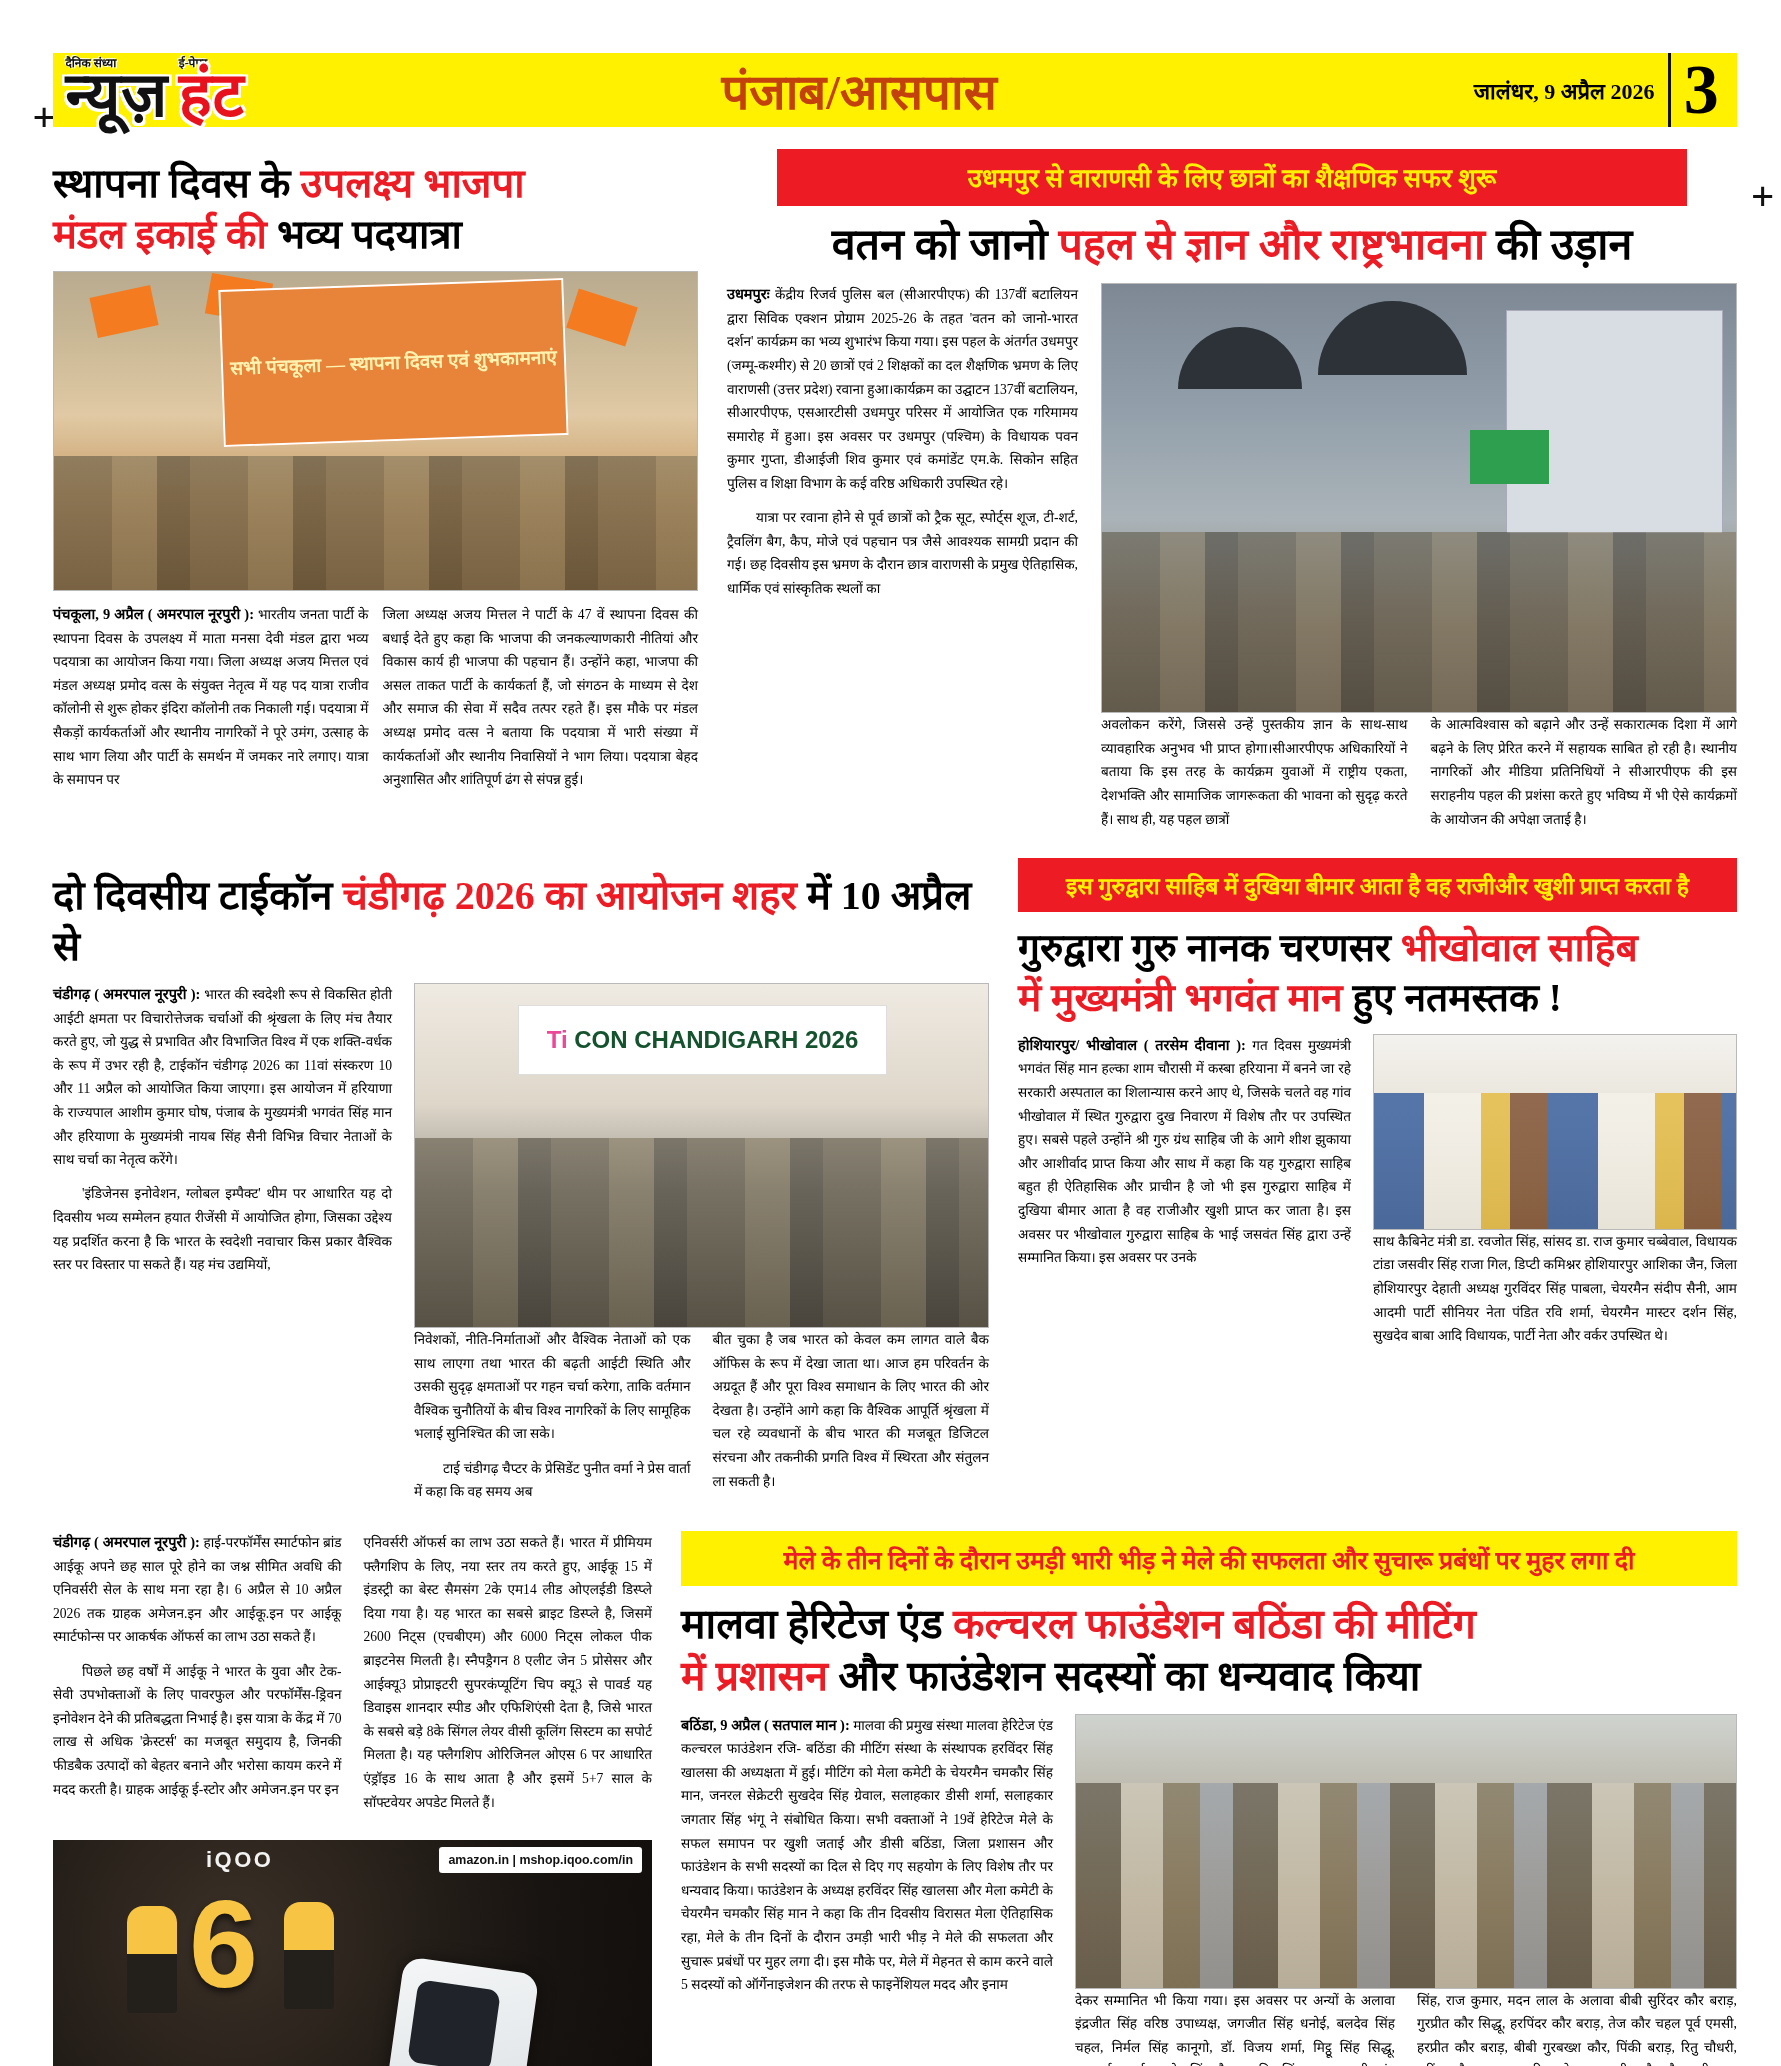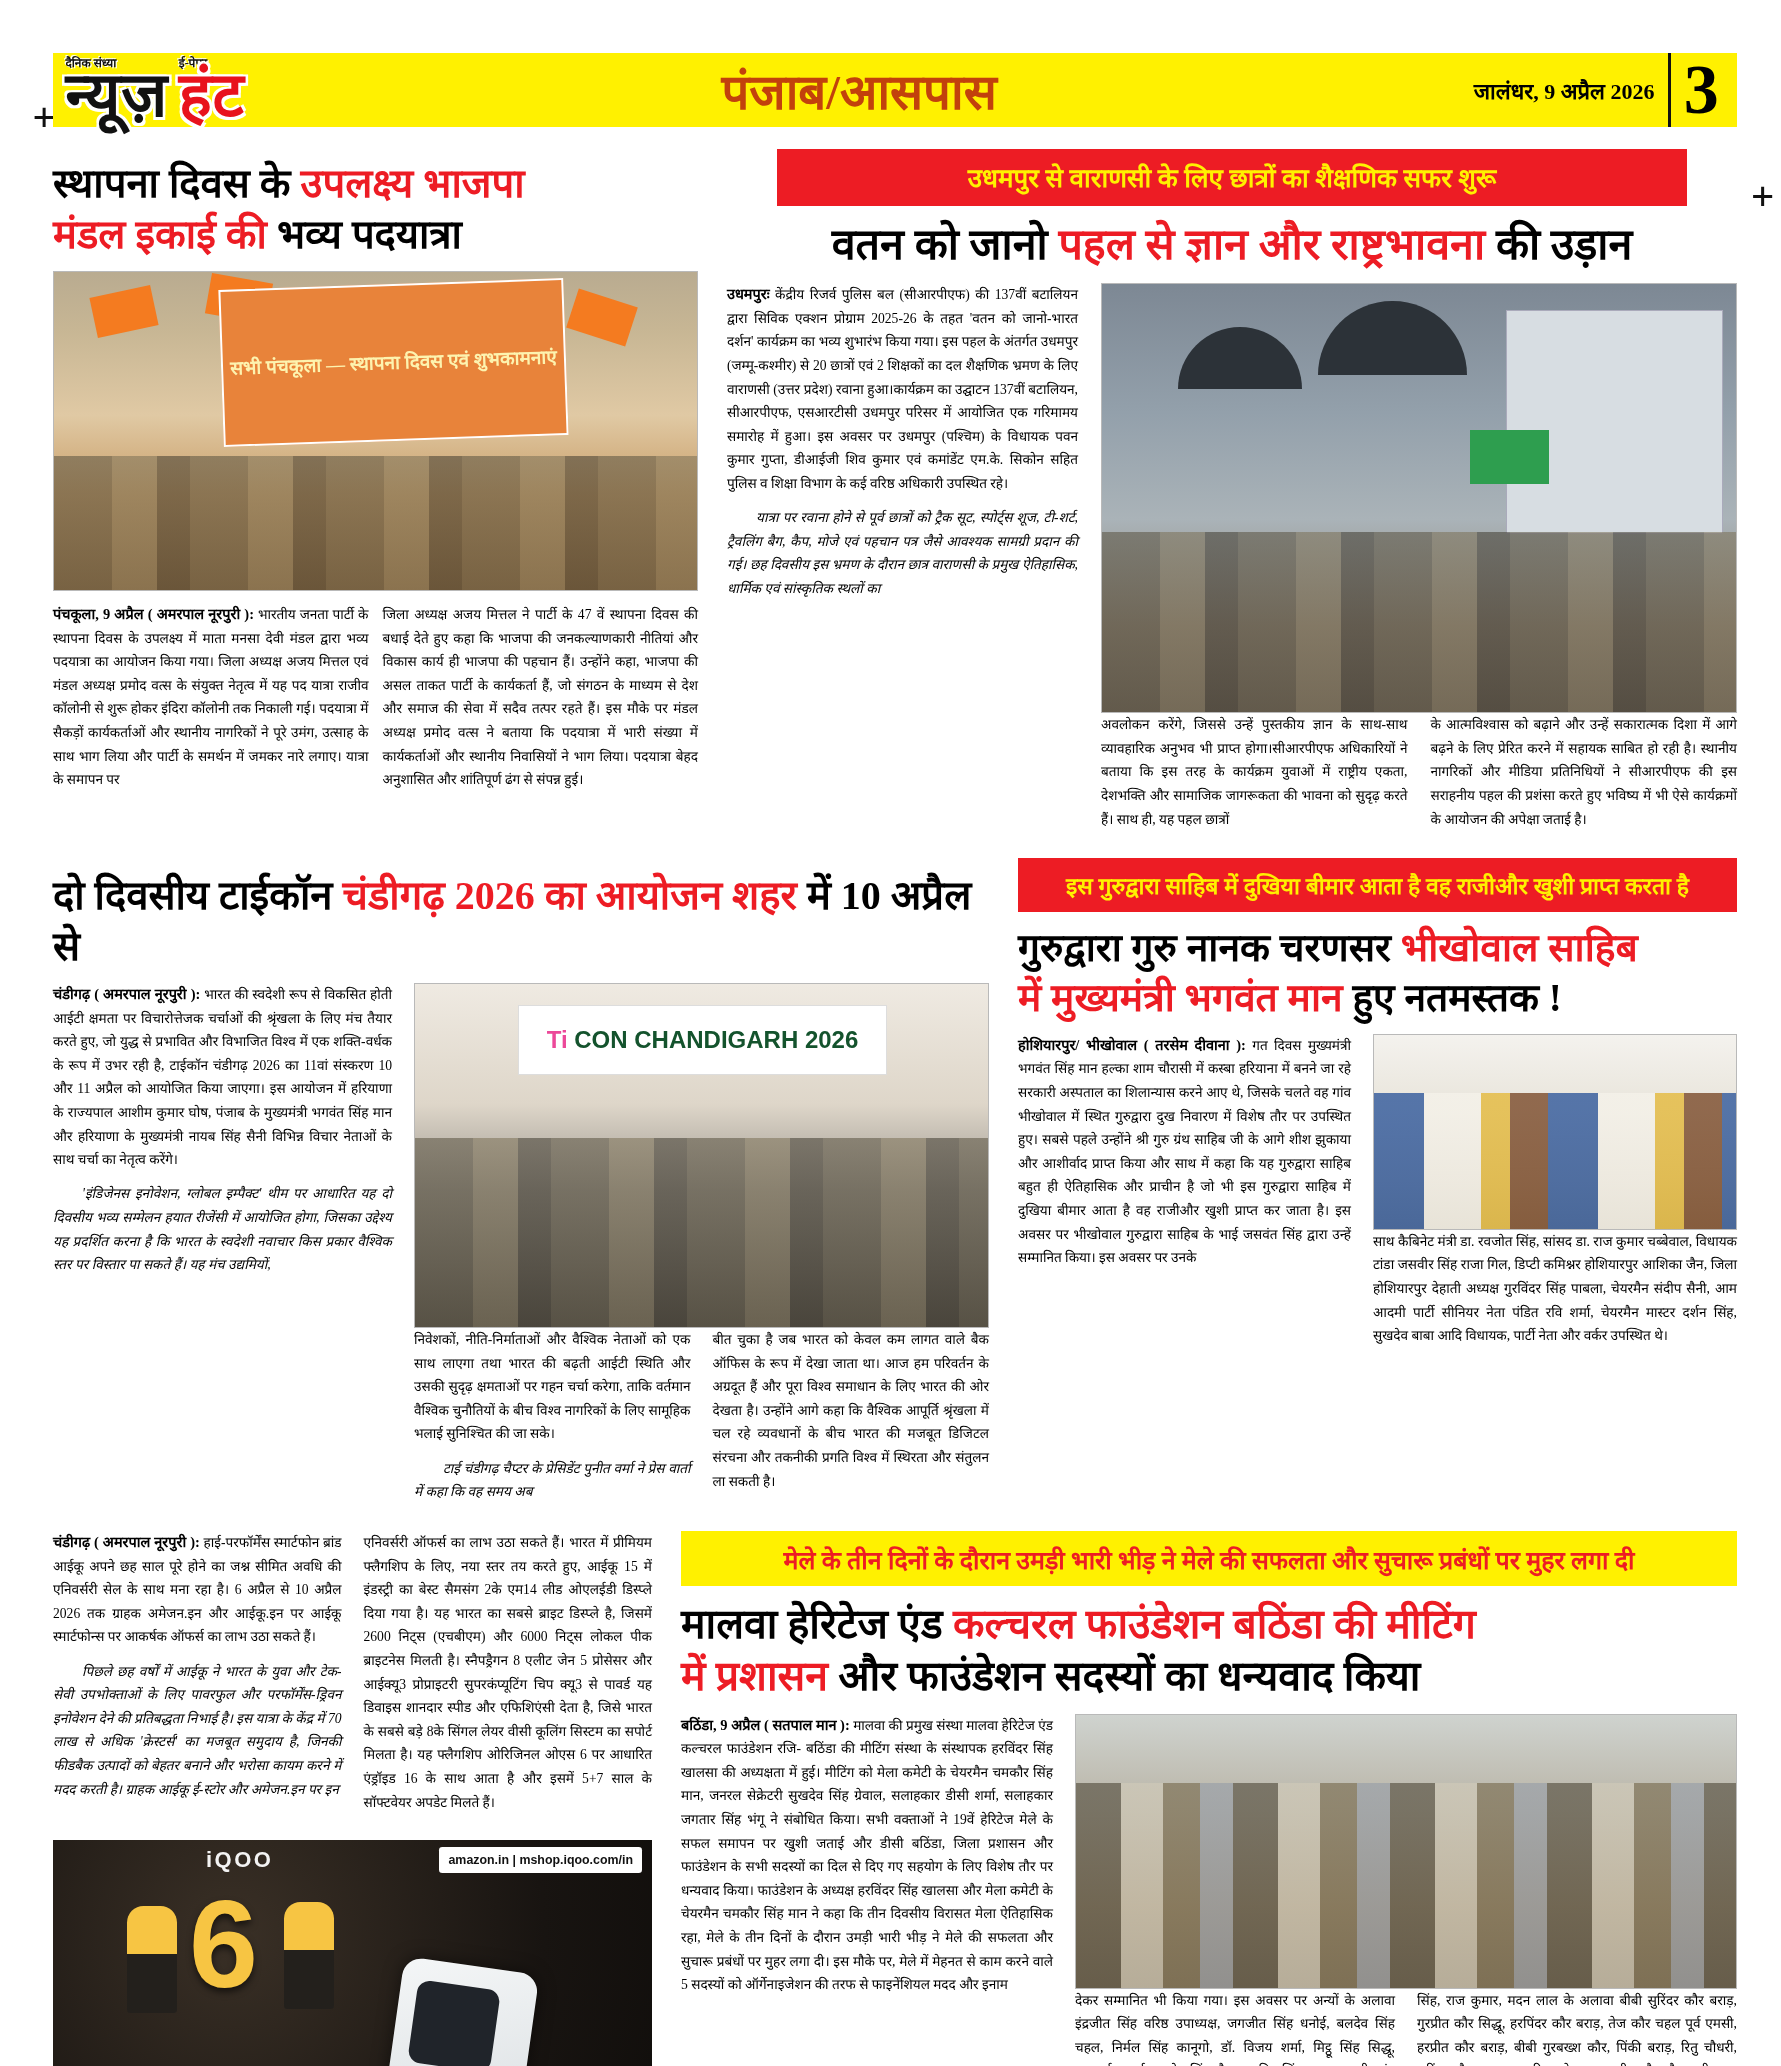--- a/index.html
+++ b/index.html
@@ -21,21 +21,21 @@
   
   .kicker-red{background:#ED1C24;color:#FFF100;font-weight:bold;font-size:26px;text-align:center;
         padding:10.7px 8.3px;}
   .kicker-yellow{background:#FFF100;color:#ED1C24;font-weight:bold;font-size:25px;text-align:center;
         padding:10.7px 8.3px;}
   .hl{font-weight:bold;line-height:1.28;margin:11.6px 0 10.7px 0;}
   .hl .r{color:#ED1C24;}
   .hl .k{color:#000;}
   .body-t{font-size:13.6px;line-height:23.6px;text-align:justify;margin:0 0 10.7px 0;}
   .body-t strong{font-size:14.5px;}
-  .indent{text-indent:29px;font-style:italic;}
+  .indent{text-indent:29px;}
   .photo{position:relative;overflow:hidden;border:0.8px solid #b9b9b9;}
   
   .row1{display:grid;grid-template-columns:645px 1fr;column-gap:29px;margin-top:19px;}
   .a-photo{height:318px;background:
       linear-gradient(180deg,#b9ab90 0%,#c7b694 18%,#e0c9a4 45%,#caa06a 70%,#9f7747 100%);}
   .a-body{display:grid;grid-template-columns:1fr 1fr;column-gap:14px;margin-top:12.4px;}
   .b-grid{display:grid;grid-template-columns:351px 1fr 1fr;column-gap:23px;grid-template-rows:auto auto;}
   .b-photo{grid-column:2/4;grid-row:1;height:428px;background:
       linear-gradient(180deg,#7d8894 0%,#93a0ab 30%,#aab3b8 55%,#8e8478 80%,#6f655b 100%);}
   .row2{display:grid;grid-template-columns:1fr 719px;column-gap:29px;margin-top:16.5px;}

